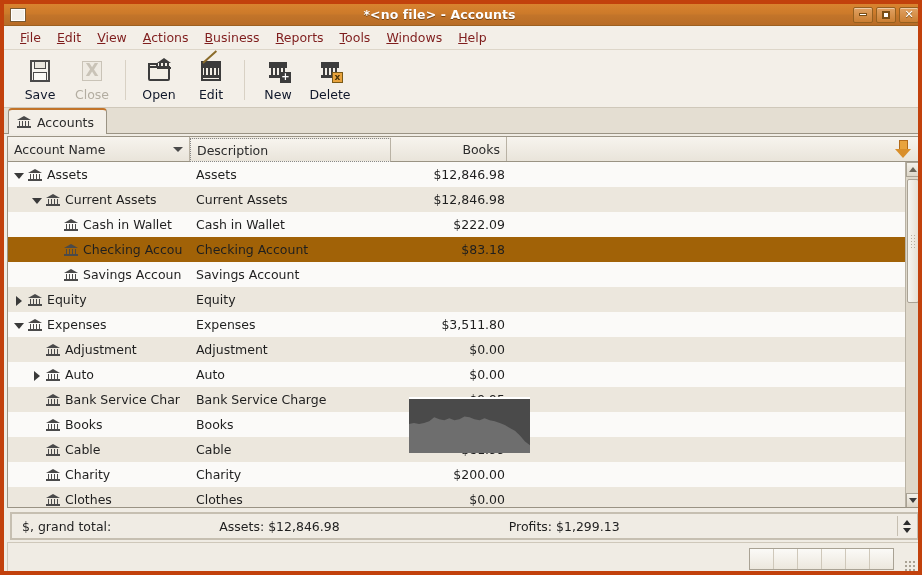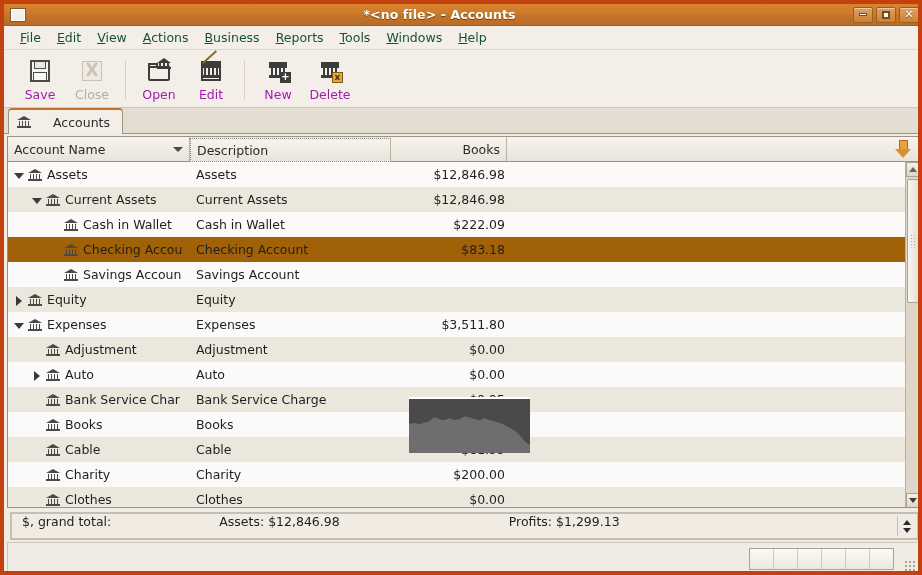--- a/index.html
+++ b/index.html
@@ -54,36 +54,36 @@
   .tb-btn .g-close { font-size: 11px; font-weight: bold; color:#fff; text-shadow: 0 1px 0 #7a4d15;}
 
   
   .menubar {
     position: absolute; left: 0; top: 22px; width: 920px; height: 24px;
     background: #f3efe8;
     border-bottom: 1px solid #ddd6c9;
     display: flex; align-items: center; padding-left: 8px;
   }
   .menu-item {
-    padding: 2px 8px; color: #14532d; font-size: 12.5px; white-space: nowrap;
+    padding: 2px 8px; color: #7f1d1d; font-size: 12.5px; white-space: nowrap;
   }
   .menu-item u { text-decoration: underline; }
 
   
   .toolbar {
     position: absolute; left: 0; top: 46px; width: 920px; height: 58px;
     background: #f3efe8;
     border-bottom: 1px solid #cfc8ba;
     display: flex; align-items: flex-start; padding: 4px 6px 0 10px;
   }
   .tool {
     width: 52px; display: flex; flex-direction: column; align-items: center;
     padding-top: 4px;
   }
-  .tool .tlabel { font-size: 12.5px; color: #a21caf; margin-top: 3px; }
+  .tool .tlabel { font-size: 12.5px; color: #0f172a; margin-top: 3px; }
   .tool.disabled .tlabel { color: #b3ada1; }
   .tsep { width: 1px; height: 40px; background: #d8d1c4; margin: 6px 7px 0 7px; }
 
   .ic { width: 26px; height: 26px; position: relative; }
 
   
   .ic-save .body { position:absolute; left:3px; top:2px; width:20px; height:22px;
     background:#f6f4ef; border:2px solid #4a4a4a; }
   .ic-save .shutter { position:absolute; left:7px; top:3px; width:12px; height:8px;
     background:#e9e6df; border:1px solid #4a4a4a; }
@@ -137,21 +137,21 @@
     background: #e4ded2;
     border-bottom: 1px solid #9a9384;
   }
   .tab {
     position: absolute; left: 4px; top: 0; height: 26px;
     padding: 0 12px 0 8px;
     background: #f3efe8;
     border: 1px solid #9a9384; border-bottom: none;
     border-top: 2px solid #c2742a;
     border-radius: 4px 4px 0 0;
-    display: flex; align-items: center; gap: 22px;
+    display: flex; align-items: center; gap: 6px;
   }
   .tab .tab-label { font-size: 12.5px; color: #2b2b2b; }
   .bank-sm { position: relative; width: 14px; height: 12px; }
   .bank-sm .roof { position:absolute; left:0; top:0; width:0;height:0;
     border-left:7px solid transparent;border-right:7px solid transparent;border-bottom:4px solid #4a4a4a;}
   .bank-sm .base { position:absolute; left:0; bottom:0; width:14px; height:2px; background:#4a4a4a;}
   .bank-sm i { position:absolute; bottom:2px; width:1px; height:5px; background:#4a4a4a; font-style:normal;}
   .bank-sm .a{left:2px;} .bank-sm .b{left:5px;} .bank-sm .c{left:8px;} .bank-sm .d{left:11px;}
 
   
@@ -245,21 +245,21 @@
     position: absolute; left: 0; top: 2px; width: 121px; height: 54px;
     background: #4a4a4a;
   }
   .chart-pop svg { position: absolute; left: 0; top: 0; }
 
   
   .summary {
     position: absolute; left: 6px; top: 508px; width: 909px; height: 28px;
     background: #f0ece4;
     border: 2px solid #c6bfb1;
-    display: flex; 
+    display: flex; align-items: center;
   }
   .sum-cell { font-size: 12.5px; color: #1f1f1f; white-space: nowrap; }
   .sum-a { margin-left: 10px; }
   .sum-b { margin-left: 108px; }
   .sum-c { margin-left: 169px; }
   .sum-spin {
     position: absolute; right: 2px; top: 2px; width: 18px; height: 20px;
     border-left: 1px solid #c6bfb1;
     display: flex; flex-direction: column; align-items: center; justify-content: center; gap: 3px;
   }

